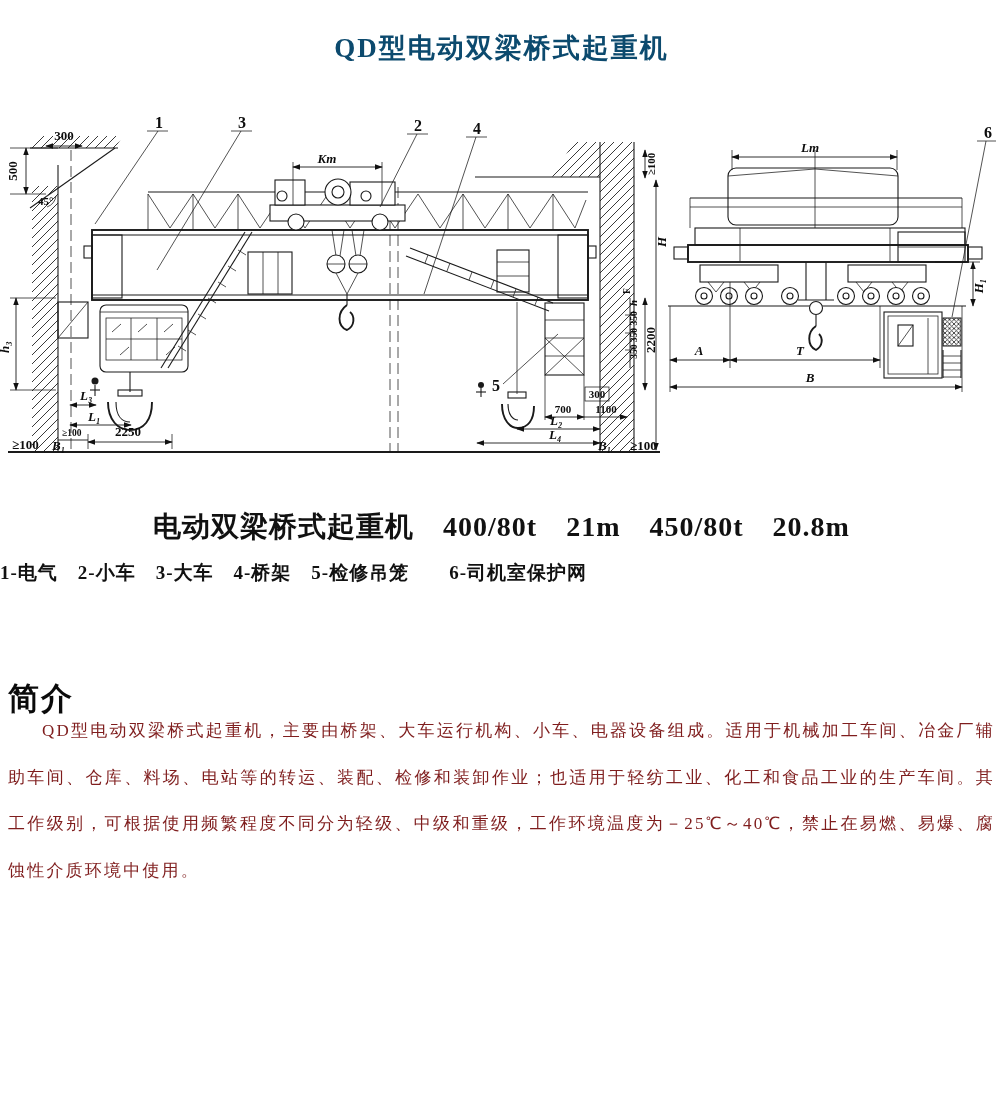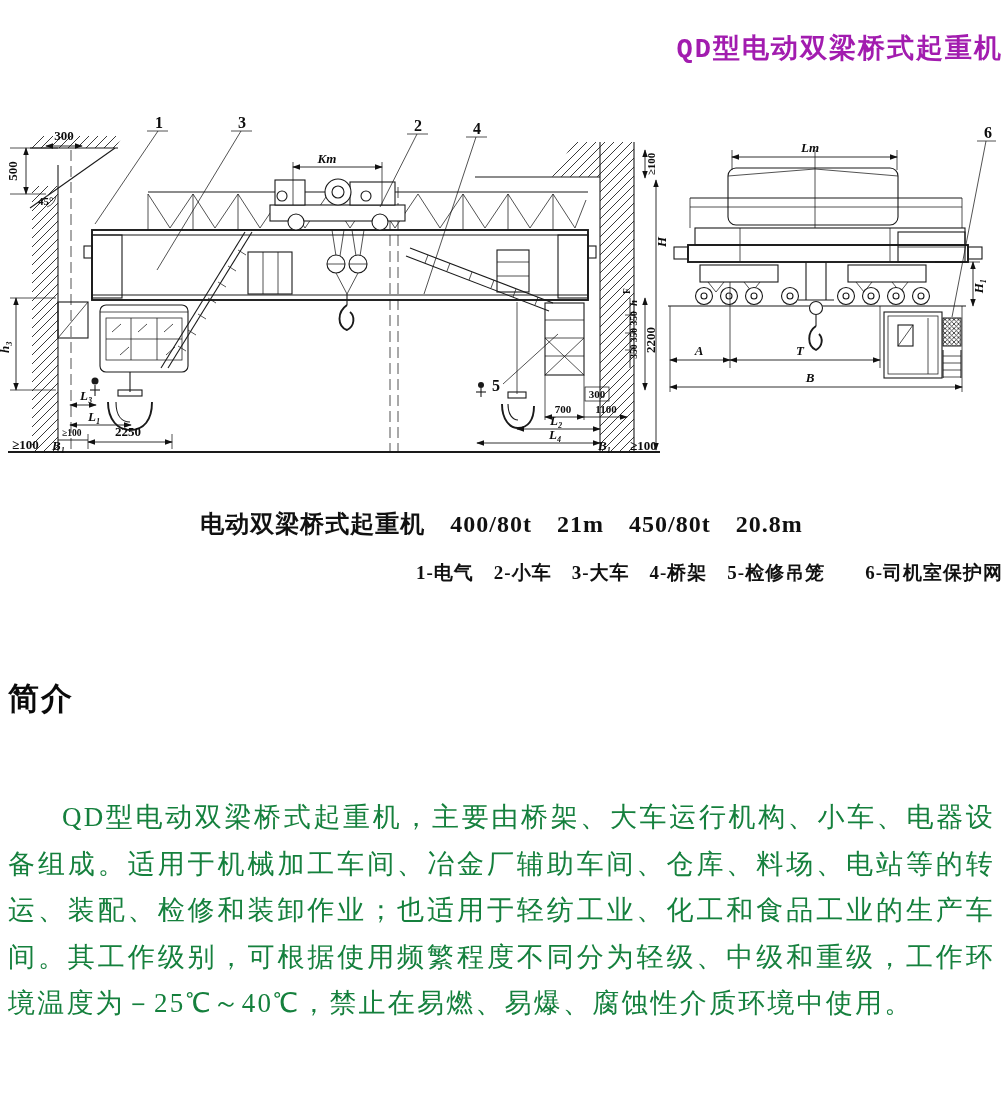--- a/index.html
+++ b/index.html
@@ -3,41 +3,41 @@
 <meta charset="utf-8">
 <style>
   html,body { margin:0; padding:0; background:#e8e8e8; }
   .page {
     position:relative; width:1003px; height:1104px; margin:0 auto;
     background:#ffffff; color:#111;
     font-family:"Liberation Serif", serif; overflow:hidden;
   }
   .title {
     position:absolute; top:12px; left:0; width:100%;
-    text-align:right; font-family:Liberation Mono, monospace;
-    font-weight:bold; font-size:27px; letter-spacing:2px; color:#a21caf;
+    text-align:center; font-family:Liberation Serif, serif;
+    font-weight:bold; font-size:27px; letter-spacing:2px; color:#0c4a6e;
   }
   .drawing { position:absolute; top:90px; left:0; }
   .caption {
     position:absolute; top:508px; left:0; width:100%;
-    text-align:center; font-weight:bold; font-size:24px; letter-spacing:1px;
+    text-align:center; font-weight:bold; font-size:28px; letter-spacing:1px;
   }
   .legend {
     position:absolute; top:560px; left:0; width:100%;
-    text-align:right; font-weight:bold; font-size:19px; letter-spacing:1px;
+    text-align:left; font-weight:bold; font-size:19px; letter-spacing:1px;
   }
   .section-heading {
     position:absolute; top:678px; left:8px; margin:0;
     font-family:"Liberation Sans", sans-serif;
     font-weight:bold; font-size:31px; letter-spacing:2px; color:#0a0a0a;
   }
   .intro-text {
-    position:absolute; top:794px; left:8px; width:987px;
-    font-size:27px; line-height:46.5px; letter-spacing:2.2px;
-    text-align:justify; color:#15803d;
+    position:absolute; top:708px; left:8px; width:987px;
+    font-size:17px; line-height:46.5px; letter-spacing:2.2px;
+    text-align:justify; color:#7f1d1d;
   }
   .intro-text p { margin:0; text-indent:2em; }
   
   .ln   { stroke:#1a1a1a; stroke-width:1.1; fill:none; }
   .ln2  { stroke:#1a1a1a; stroke-width:1.9; fill:none; }
   .thin { stroke:#1a1a1a; stroke-width:0.75; fill:none; }
   .dash { stroke-dasharray:11 5; }
   .dim  { stroke:#1a1a1a; stroke-width:0.9; fill:none; }
   .wh   { fill:#ffffff; }
   .blk  { fill:#1a1a1a; }

